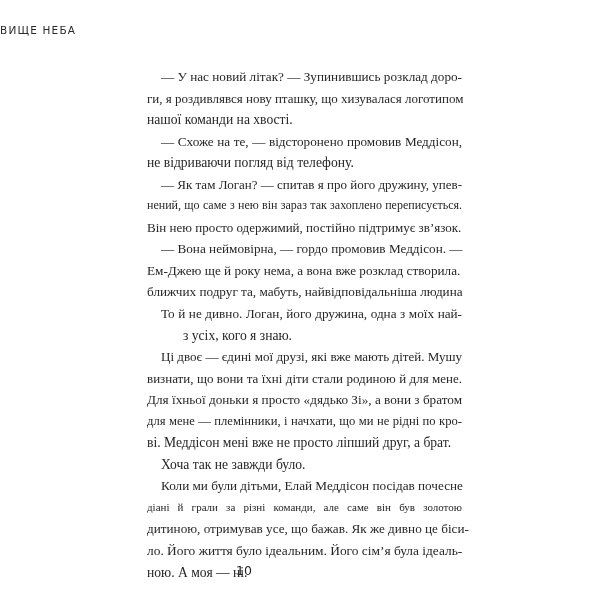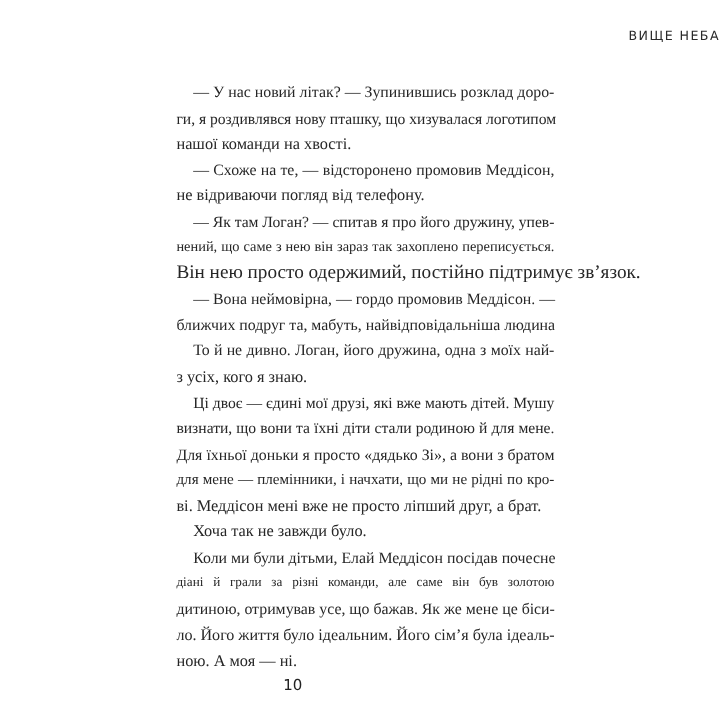--- a/index.html
+++ b/index.html
@@ -1,21 +1,21 @@
 <!DOCTYPE html>
 <html><head>
 <meta charset="utf-8">
 <style>
   html, body { margin:0; padding:0; }
   body {
     width:600px; height:600px; background:#ffffff; position:relative; overflow:hidden;
     font-family: "Liberation Serif", "DejaVu Serif", serif; color:#262626;
   }
   .running-head {
-    position:absolute; top:24px; left:0; width:600px; text-align:right;
+    position:absolute; top:24px; left:0; width:600px; text-align:left;
     font-family: "DejaVu Sans", "Liberation Sans", sans-serif;
     font-size:10.5px; letter-spacing:1.2px; color:#2a2a2a;
   }
   .text-block {
     position:absolute; top:66px; left:147px; width:315px;
   }
   .line {
     height:21.55px; line-height:21.55px; font-size:13.6px; white-space:nowrap;
     text-align:justify; text-align-last:justify; overflow:visible;
   }
@@ -32,31 +32,32 @@
 <div class="running-head">ВИЩЕ НЕБА</div>
 
 <div class="text-block" id="text-block">
     <div class="line indent" style="white-space: nowrap; font-size: 13.2px;">— У нас новий літак? — Зупинившись розклад доро-</div>
     <div class="line" style="white-space: nowrap; font-size: 13px;">ги, я роздивлявся нову пташку, що хизувалася логотипом</div>
     <div class="line last" style="white-space: nowrap;">нашої команди на хвості.</div>
     <div class="line indent" style="white-space: nowrap; font-size: 13.2px;">— Схоже на те, — відсторонено промовив Меддісон,</div>
     <div class="line last" style="white-space: nowrap;">не відриваючи погляд від телефону.</div>
     <div class="line indent" style="white-space: nowrap; font-size: 13px;">— Як там Логан? — спитав я про його дружину, упев-</div>
     <div class="line" style="white-space: nowrap; font-size: 12px;">нений, що саме з нею він зараз так захоплено переписується.</div>
-    <div class="line last" style="white-space: nowrap; font-size: 16px;">Він нею просто одержимий, постійно підтримує зв’язок.</div>
+    <div class="line last" style="white-space: nowrap; font-size: 13px;">Він нею просто одержимий, постійно підтримує зв’язок.</div>
     <div class="line indent" style="white-space: nowrap; font-size: 13.2px;">— Вона неймовірна, — гордо промовив Меддісон. —</div>
+    <div class="line last" style="white-space: nowrap; font-size: 13.2px;">Ем-Джею ще й року нема, а вона вже розклад створила.</div>
     <div class="line" style="white-space: nowrap; font-size: 13.2px;">ближчих подруг та, мабуть, найвідповідальніша людина</div>
     <div class="line indent" style="white-space: nowrap; font-size: 13.2px;">То й не дивно. Логан, його дружина, одна з моїх най-</div>
-    <div class="line last" style="white-space: nowrap;">з усіх, кого я знаю.</div>
+    <div class="line last" style="white-space: nowrap; margin-left: 36px;">з усіх, кого я знаю.</div>
     <div class="line indent" style="white-space: nowrap; font-size: 13px;">Ці двоє — єдині мої друзі, які вже мають дітей. Мушу</div>
     <div class="line" style="white-space: nowrap; font-size: 13px;">визнати, що вони та їхні діти стали родиною й для мене.</div>
     <div class="line" style="white-space: nowrap; font-size: 13.2px;">Для їхньої доньки я просто «дядько Зі», а вони з братом</div>
     <div class="line" style="white-space: nowrap; font-size: 12.6px;">для мене — племінники, і начхати, що ми не рідні по кро-</div>
     <div class="line last" style="white-space: nowrap;">ві. Меддісон мені вже не просто ліпший друг, а брат.</div>
     <div class="line indent last" style="white-space: nowrap;">Хоча так не завжди було.</div>
     <div class="line indent" style="white-space: nowrap; font-size: 13.2px;">Коли ми були дітьми, Елай Меддісон посідав почесне</div>
     <div class="line" style="white-space: nowrap; font-size: 11px;">діані й грали за різні команди, але саме він був золотою</div>
-    <div class="line" style="white-space: nowrap; font-size: 13.2px;">дитиною, отримував усе, що бажав. Як же мене це біси-</div>
+    <div class="line" style="white-space: nowrap; font-size: 13.2px;">дитиною, отримував усе, що бажав. Як же дивно це біси-</div>
     <div class="line" style="white-space: nowrap; font-size: 13.4px;">ло. Його життя було ідеальним. Його сім’я була ідеаль-</div>
     <div class="line last" style="white-space: nowrap;">ною. А моя — ні.</div>
   </div>
 
 <div class="page-number">10</div>
 
 </body></html>

